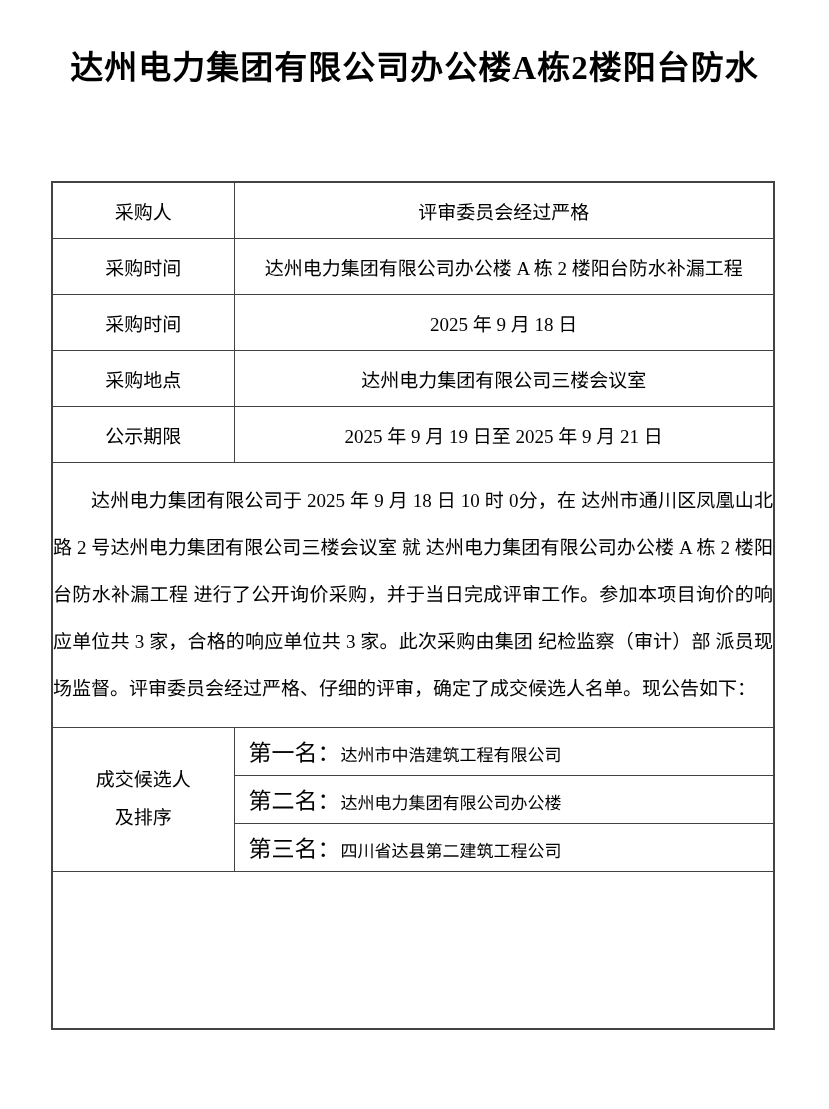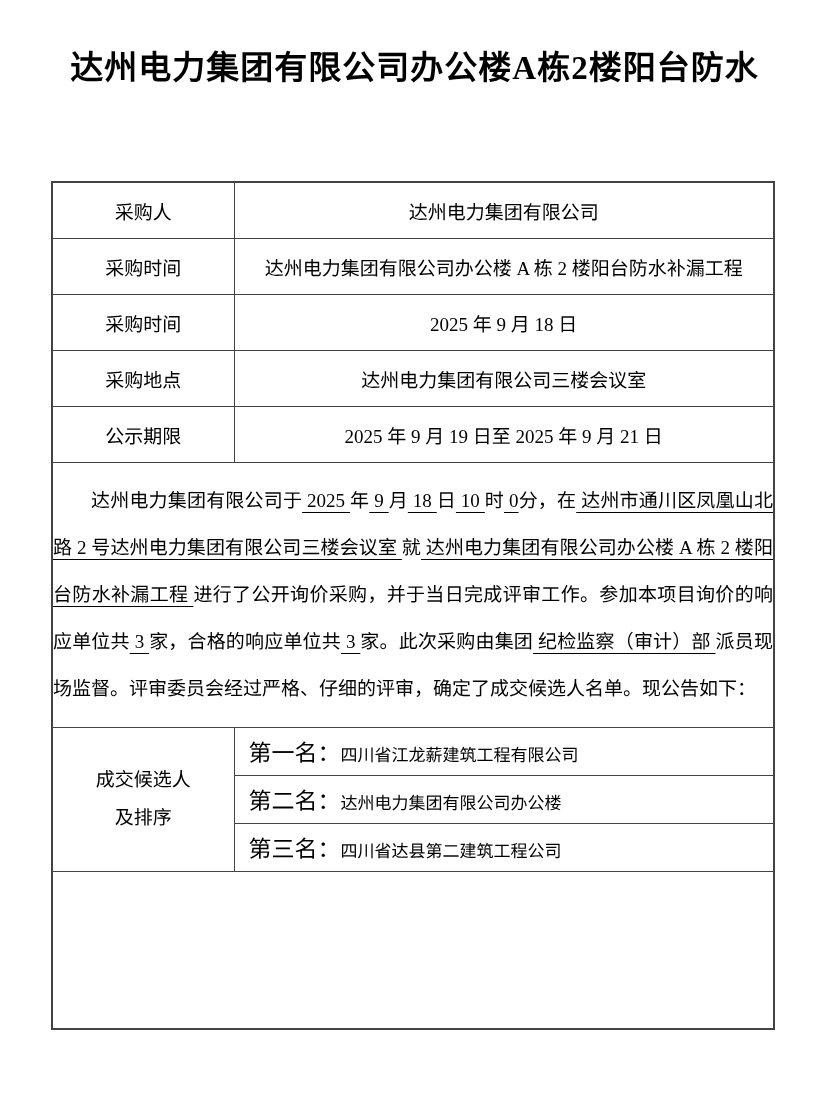--- a/index.html
+++ b/index.html
@@ -54,21 +54,20 @@
     padding: 11px 7px 6px 7px;
   }
   .para {
     font-size: 19px;
     line-height: 47px;
     text-align: justify;
     text-indent: 2em;
     word-break: break-all;
   }
   .para .u {
-    text-decoration: underline;
     text-underline-offset: 5px;
     text-decoration-thickness: 1px;
   }
 
   
   tr.candidate-row { height: 48px; }
   td.cand-label-cell { text-align: center; line-height: 38px; }
   td.cand-value-cell { text-align: left; padding-left: 10px; }
   .rank { font-size: 23px; margin-left: 14px; }
   .company { font-size: 17px; }
@@ -87,21 +86,21 @@
 
   <table class="doc-table">
     <colgroup>
         <col class="c-label">
         <col>
       </colgroup>
 
     <tbody>
         <tr class="info-row">
       <td class="label-cell">采购人</td>
-      <td class="value-cell">达州电力集团有限公司</td>
+      <td class="value-cell">评审委员会经过严格</td>
     </tr>
     <tr class="info-row">
       <td class="label-cell">采购时间</td>
       <td class="value-cell">达州电力集团有限公司办公楼 A 栋 2 楼阳台防水补漏工程</td>
     </tr>
     <tr class="info-row">
       <td class="label-cell">采购时间</td>
       <td class="value-cell">2025 年 9 月 18 日</td>
     </tr>
     <tr class="info-row">
@@ -118,21 +117,21 @@
         <div class="para"><span>达州电力集团有限公司于</span><span class="u"> 2025 </span><span>年</span><span class="u"> 9 </span><span>月</span><span class="u"> 18 </span><span>日</span><span class="u"> 10 </span><span>时</span><span class="u"> 0</span><span>分，在</span><span class="u"> 达州市通川区凤凰山北路 2 号达州电力集团有限公司三楼会议室 </span><span>就</span><span class="u"> 达州电力集团有限公司办公楼 A 栋 2 楼阳台防水补漏工程 </span><span>进行了公开询价采购，并于当日完成评审工作。参加本项目询价的响应单位共</span><span class="u"> 3 </span><span>家，合格的响应单位共</span><span class="u"> 3 </span><span>家。此次采购由集团</span><span class="u"> 纪检监察（审计）部 </span><span>派员现场监督。评审委员会经过严格、仔细的评审，确定了成交候选人名单。现公告如下：</span></div>
       </td>
     </tr>
 
     <tr class="candidate-row">
       <td class="cand-label-cell" rowspan="3">
         <div>成交候选人</div>
         <div>及排序</div>
       </td>
       <td class="cand-value-cell">
-        <span class="rank">第一名：</span><span class="company">四川省江龙薪建筑工程有限公司</span>
+        <span class="rank">第一名：</span><span class="company">达州市中浩建筑工程有限公司</span>
       </td>
     </tr>
     <tr class="candidate-row">
       <td class="cand-value-cell">
         <span class="rank">第二名：</span><span class="company company-sans">达州电力集团有限公司办公楼</span>
       </td>
     </tr>
     <tr class="candidate-row">
       <td class="cand-value-cell">
         <span class="rank">第三名：</span><span class="company">四川省达县第二建筑工程公司</span>

